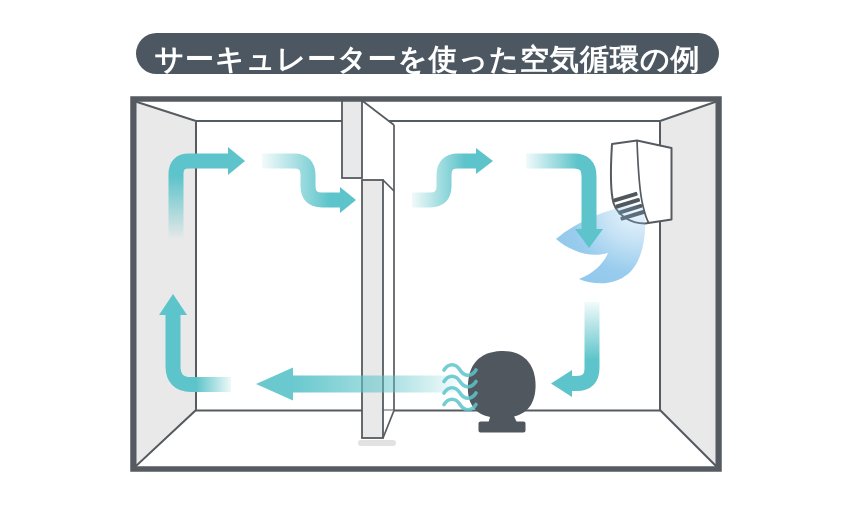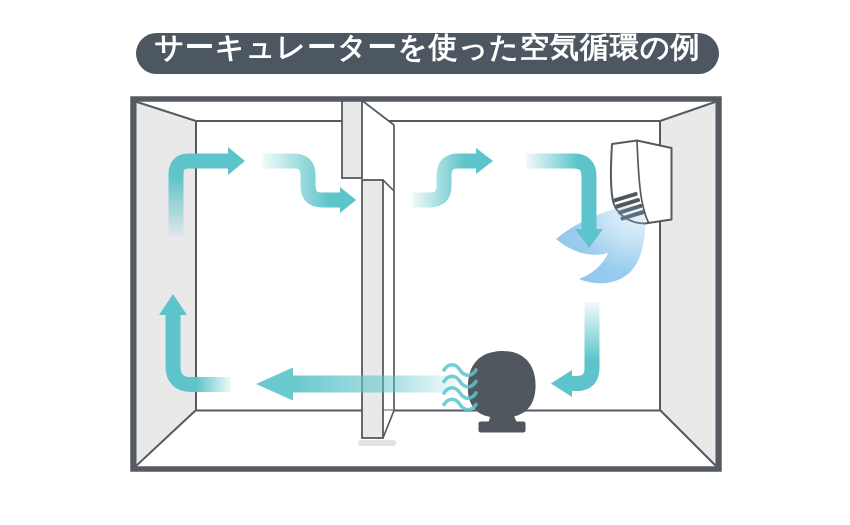--- a/index.html
+++ b/index.html
@@ -11,21 +11,21 @@
     --airflow-teal:#5cc4ca;
     --ac-air-blue:#7fbfe9;
     --appliance-dark:#51575e;
   }
   html,body{margin:0;padding:0;}
   body{background:var(--canvas-bg);font-family:"Liberation Sans",sans-serif;}
   .stage{position:relative;width:850px;height:525px;background:var(--canvas-bg);overflow:hidden;}
   .banner{
     position:absolute;left:136px;top:33px;width:583px;height:41px;
     background:var(--banner-bg);border-radius:21px;
-    display:flex;align-items:flex-start;justify-content:center;
+    display:flex;align-items:flex-end;justify-content:center;
   }
   .banner span{
     color:var(--banner-text);font-size:29px;font-weight:bold;letter-spacing:1px;
     white-space:nowrap;line-height:1;
   }
   .scene{position:absolute;left:0;top:0;}
   .wall{fill:var(--wall-gray);stroke:var(--outline-dark);stroke-width:2;stroke-linejoin:miter;}
   .ln{stroke:var(--outline-dark);stroke-width:2;fill:none;}
   .ln-thin{stroke:var(--outline-dark);stroke-width:1.7;fill:none;}
   .white-face{fill:#ffffff;stroke:none;}

